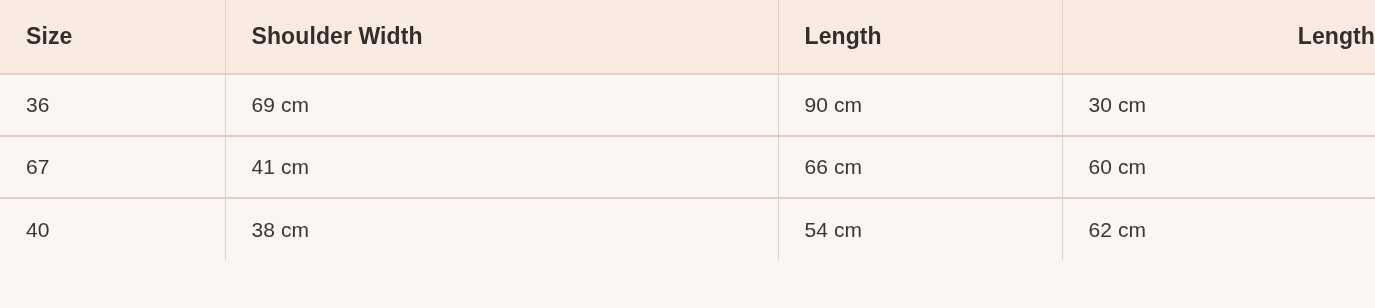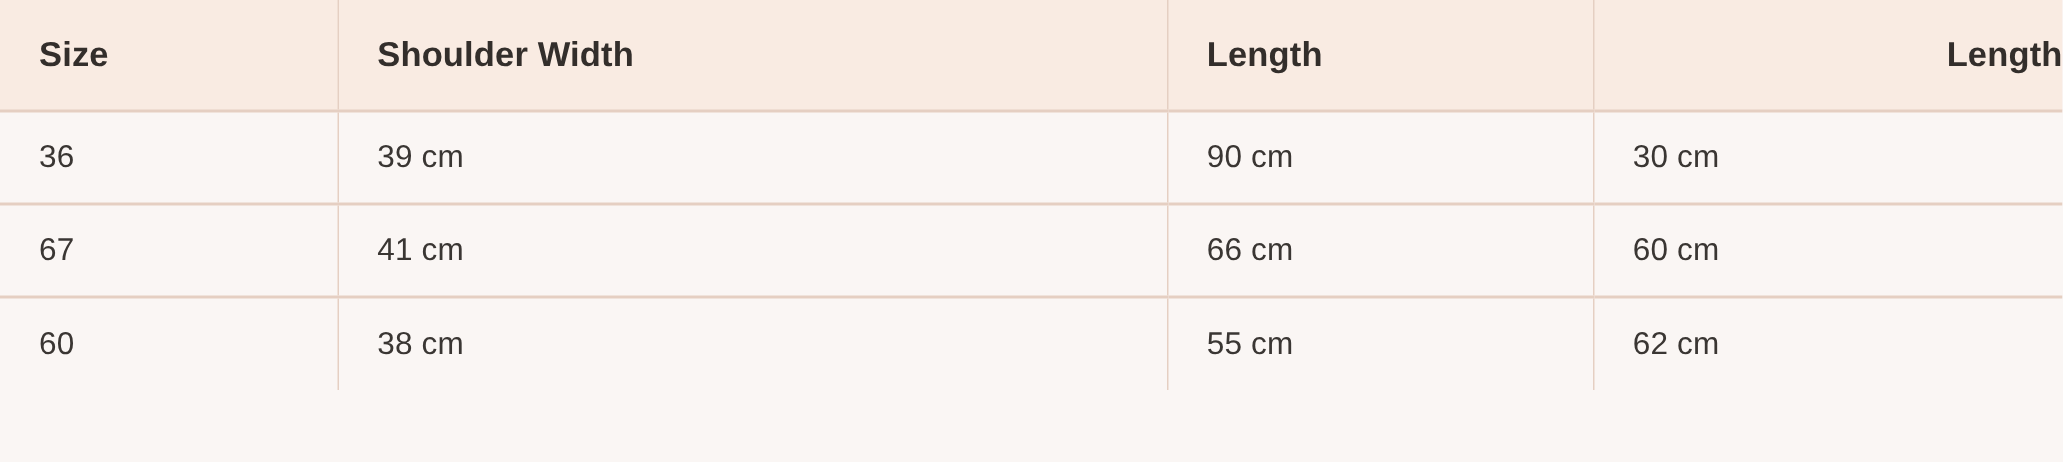--- a/index.html
+++ b/index.html
@@ -80,30 +80,30 @@
     <tr>
       <th>Size</th>
       <th>Shoulder Width</th>
       <th>Length</th>
       <th>Length</th>
     </tr>
   </thead>
   <tbody>
     <tr>
       <td>36</td>
-      <td>39 cm</td>
+      <td>69 cm</td>
       <td>90 cm</td>
       <td>30 cm</td>
     </tr>
     <tr>
       <td>67</td>
       <td>41 cm</td>
       <td>66 cm</td>
       <td>60 cm</td>
     </tr>
     <tr>
-      <td>60</td>
+      <td>40</td>
       <td>38 cm</td>
-      <td>55 cm</td>
+      <td>54 cm</td>
       <td>62 cm</td>
     </tr>
   </tbody>
 </table>
 
 </body></html>

